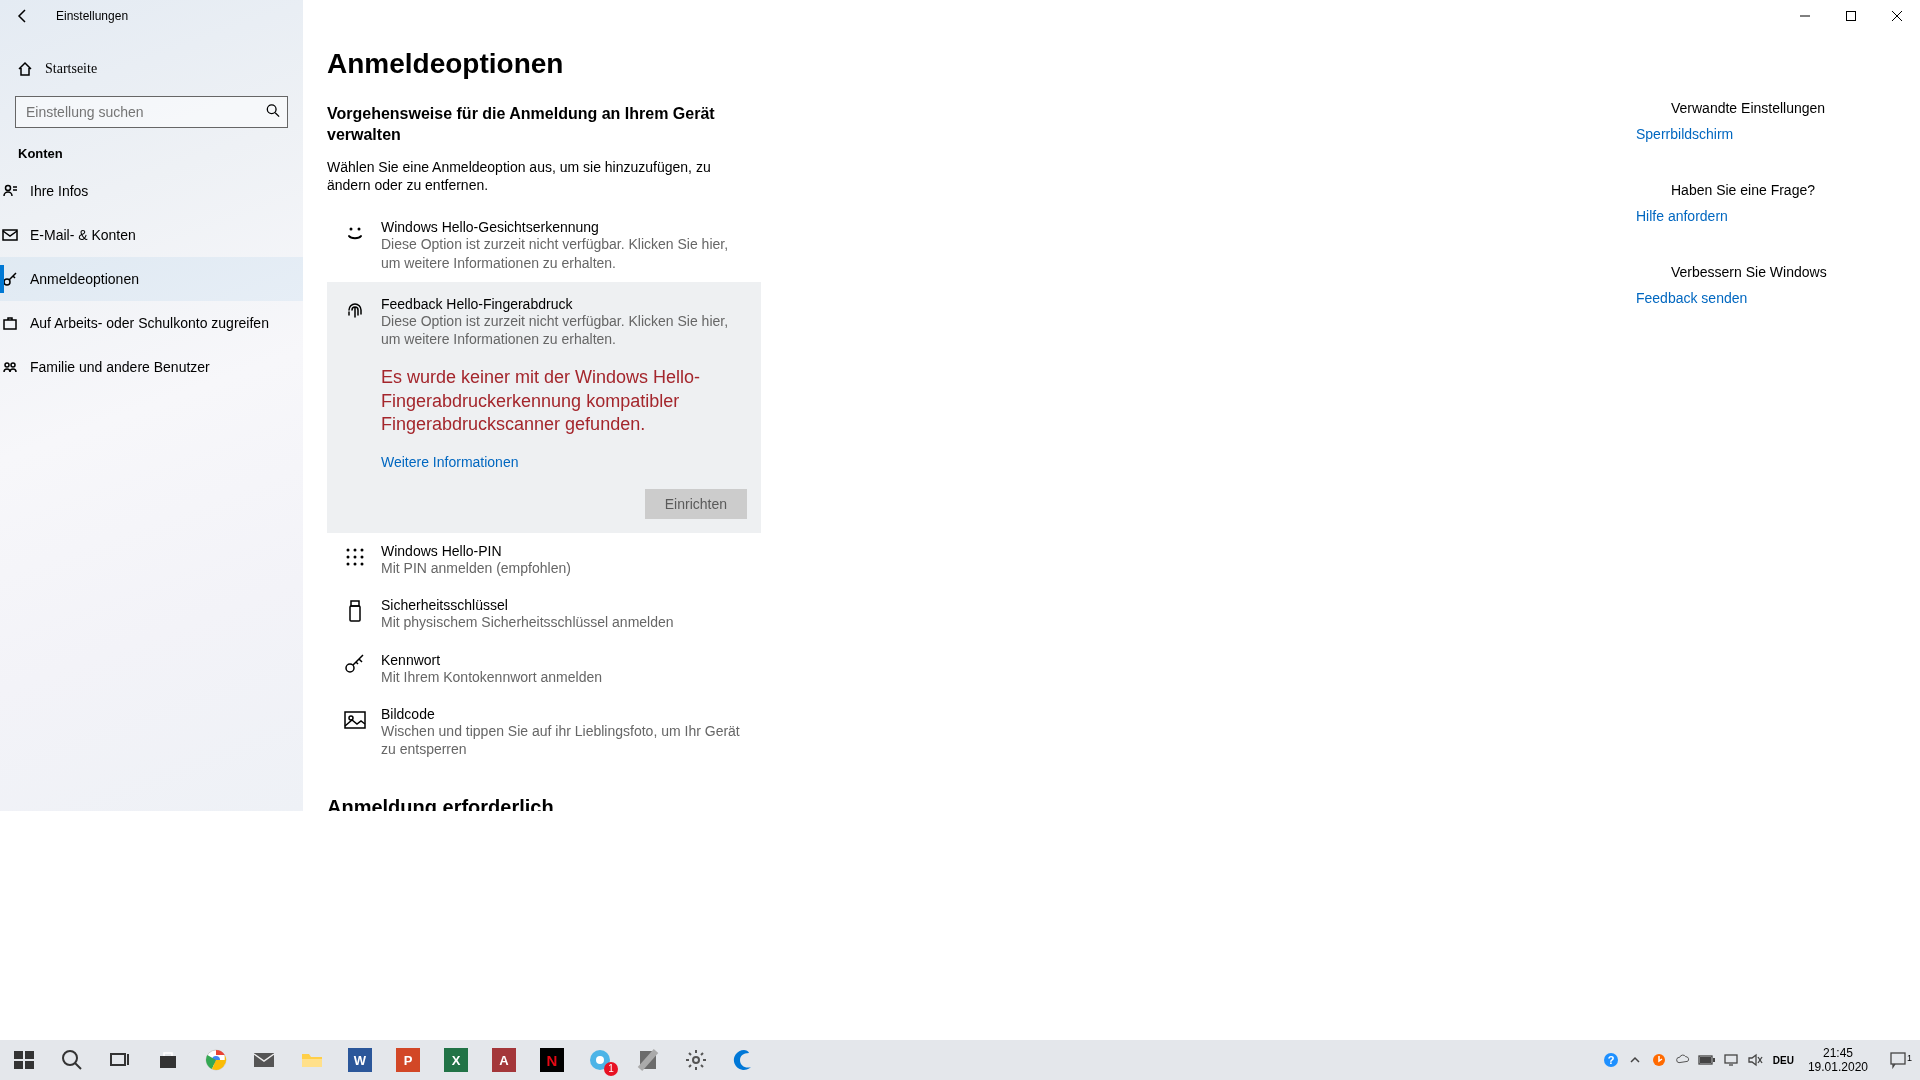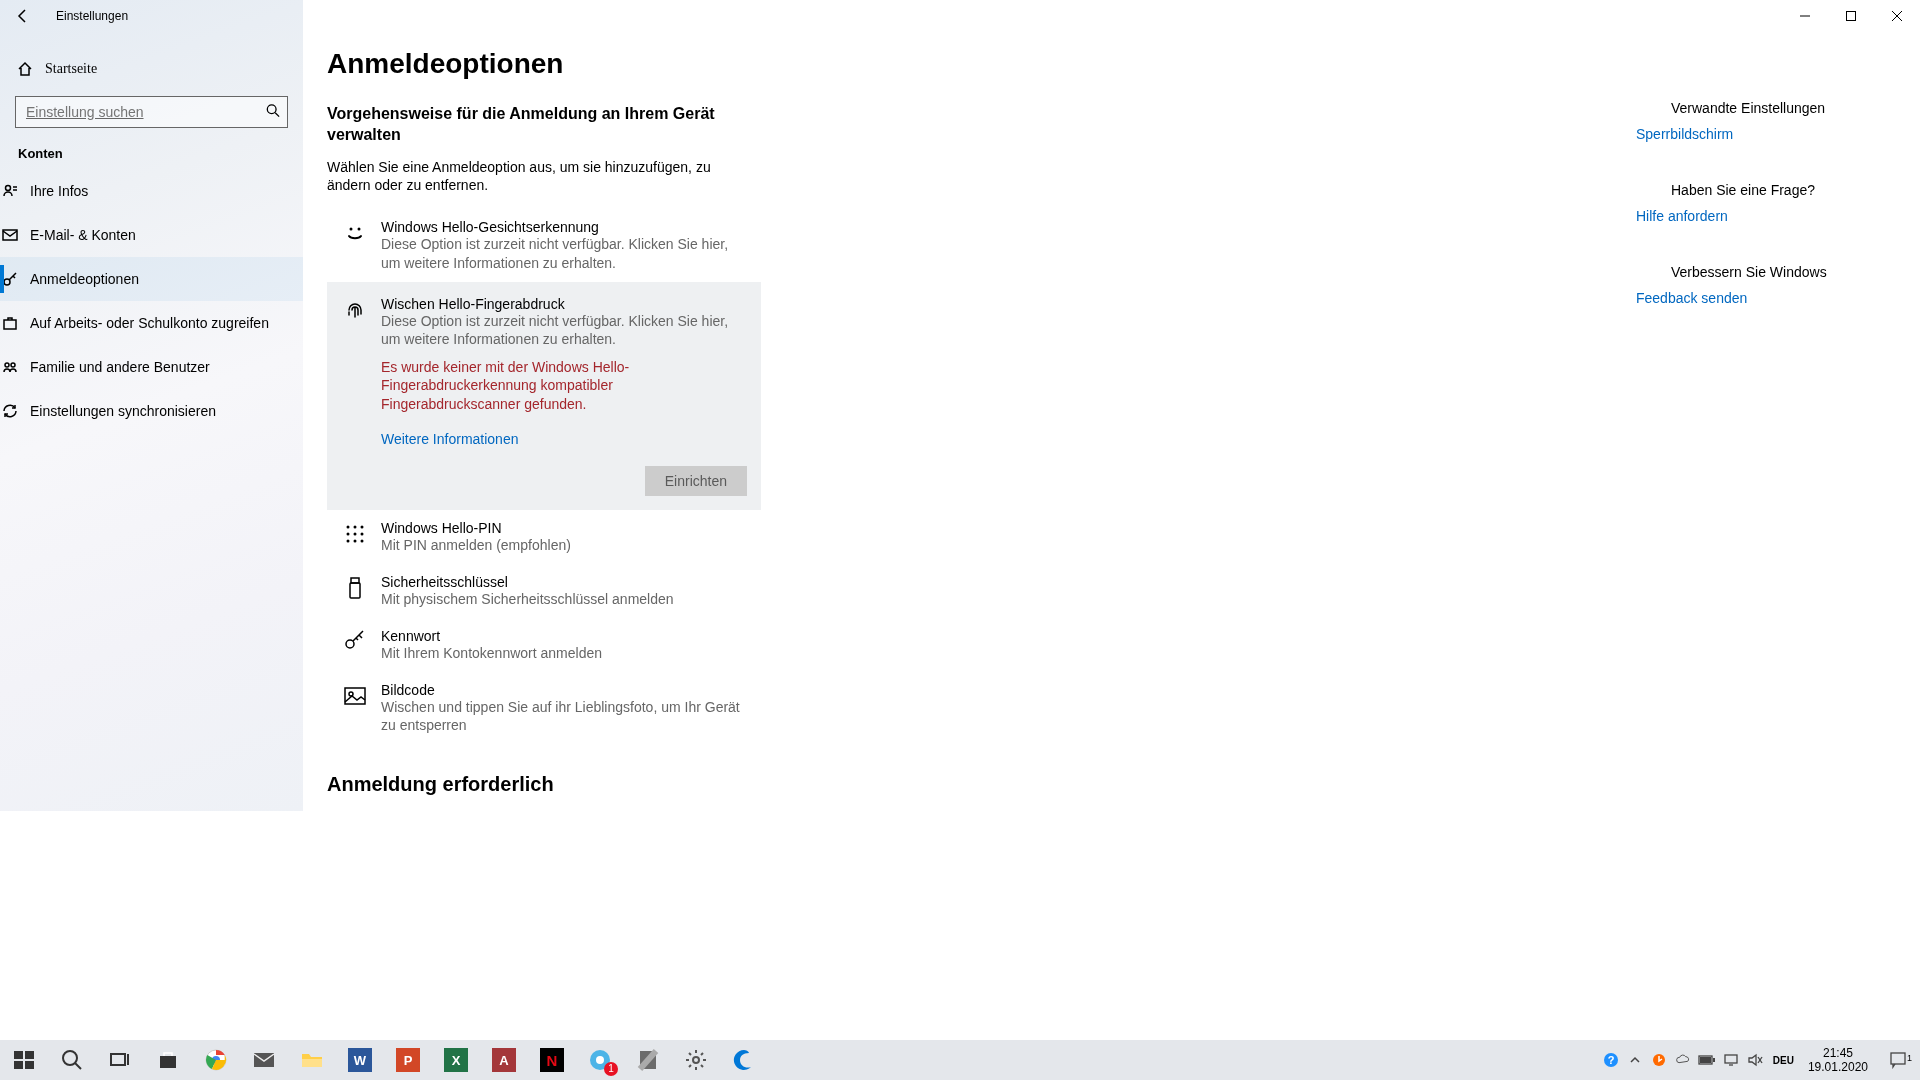--- a/index.html
+++ b/index.html
@@ -14,21 +14,21 @@
 .win-controls { position: absolute; right: 0; top: 0; display: flex; }
 .win-ctrl { width: 46px; height: 32px; display: flex; align-items: center; justify-content: center; font-size: 11px; color: #000; cursor: pointer; }
 .win-ctrl svg { width: 10px; height: 10px; }
 
 
 .sidebar { width: 303px; height: 100%; padding-top: 48px; background: linear-gradient(160deg,#e4ebf3 0%, #eef1f5 25%, #f7f7fa 50%, #f3f3f8 75%, #eef1f6 100%); border-right: 0; }
 .home-link { display: flex; align-items: center; height: 42px; padding-left: 15px; cursor: pointer; }
 .home-link .icon { width: 20px; display:flex; justify-content:center; font-size: 16px; }
 .home-link span.label { margin-left: 10px; font-size: 14px; color: #000; font-family: Liberation Serif, serif; }
 .search-wrap { padding: 0 15px; margin-top: 6px; }
-.search-box { width: 100%; height: 32px; border: 1px solid #666; background: rgba(255,255,255,0.5); padding: 0 30px 0 10px; font-size: 14px; color: #666; position: relative; text-decoration: underline; }
+.search-box { width: 100%; height: 32px; border: 1px solid #666; background: rgba(255,255,255,0.5); padding: 0 30px 0 10px; font-size: 14px; color: #666; position: relative; }
 .search-container { position: relative; }
 .search-icon-right { position: absolute; right: 8px; top: 50%; transform: translateY(-50%); font-size: 14px; color: #555; }
 .cat-title { font-size: 13px; font-weight: 600; color: #000; padding: 18px 0 8px 18px; }
 .nav-item { display: flex; align-items: center; height: 44px; padding-left: 0; cursor: pointer; font-size: 14px; color: #000; position: relative; }
 .nav-item.active::before { content: ""; position: absolute; left: 0; top: 8px; bottom: 8px; width: 4px; background: #0078d4; }
 .nav-item.active { background: rgba(0,120,212,0.06); }
 .nav-item .nicon { width: 20px; display:flex; justify-content:center; font-size: 15px; }
 .nav-item .nlabel { margin-left: 10px; }
 
 
@@ -38,21 +38,21 @@
 .section-title { font-size: 16px; font-weight: 600; color: #000; margin-bottom: 12px; max-width: 420px; line-height: 1.3; }
 .section-desc { font-size: 14px; color: #000; max-width: 420px; margin-bottom: 14px; line-height: 1.35; }
 
 .option-row { display: flex; align-items: flex-start; padding: 10px 14px; max-width: 434px; cursor: pointer; }
 .option-row.selected { background: #eef0f2; padding-top: 14px; padding-bottom: 14px; }
 .opt-icon { width: 28px; min-width: 28px; margin-right: 12px; display: flex; justify-content: center; padding-top: 2px; }
 .opt-icon svg { width: 24px; height: 24px; }
 .opt-body { flex: 1; }
 .opt-title { font-size: 14px; color: #000; }
 .opt-desc { font-size: 14px; color: #666; line-height: 1.3; }
-.opt-error { font-size: 14px; color: #a4262c; margin-top: 10px; line-height: 1.3; }
+.opt-error { font-size: 18px; color: #a4262c; margin-top: 18px; line-height: 1.3; }
 .opt-link { font-size: 14px; color: #0067c0; margin-top: 18px; cursor: pointer; display: inline-block; }
 .opt-actions { display: flex; justify-content: flex-end; margin-top: 18px; }
 .opt-btn { background: #ccc; color: #5a5a5a; border: none; padding: 7px 20px; font-size: 14px; cursor: default; }
 
 .section-title2 { font-size: 20px; font-weight: 600; margin-top: 28px; color: #000; }
 
 
 .rail { margin-left: auto; padding-top: 52px; padding-right: 50px; width: 260px; font-size: 14px; }
 .rail-title { color: #000; margin-bottom: 10px; margin-left: 35px; }
 .rail-link { color: #0067c0; cursor: pointer; margin-bottom: 40px; display: block; }
@@ -168,29 +168,20 @@
     <div class="nav-item">
       <span class="nicon">
           <svg width="16" height="16" viewBox="0 0 16 16">
             <circle cx="5" cy="6" r="2" class="ficon"></circle>
             <circle cx="11" cy="6" r="2" class="ficon"></circle>
             <path d="M2 13c0-2 1.5-3 3-3s3 1 3 3M8 13c0-2 1.5-3 3-3s3 1 3 3" class="ficon"></path>
           </svg>
         </span>
       <span class="nlabel">Familie und andere Benutzer</span>
     </div>
-    <div class="nav-item">
-      <span class="nicon">
-          <svg width="16" height="16" viewBox="0 0 16 16">
-            <path d="M13 5a6 6 0 0 0-11 3M3 11a6 6 0 0 0 11-3" class="ficon"></path>
-            <path d="M13 2v3h-3M3 14v-3h3" class="ficon"></path>
-          </svg>
-        </span>
-      <span class="nlabel">Einstellungen synchronisieren</span>
-    </div>
   </div>
 
   <div class="main">
     <div class="content">
       <h1 class="page-title">Anmeldeoptionen</h1>
       <h2 class="section-title">Vorgehensweise für die Anmeldung an Ihrem Gerät verwalten</h2>
       <p class="section-desc">Wählen Sie eine Anmeldeoption aus, um sie hinzuzufügen, zu ändern oder zu entfernen.</p>
 
       <div class="option-row">
         <div class="opt-icon">
@@ -206,21 +197,21 @@
         </div>
       </div>
 
       <div class="option-row selected">
         <div class="opt-icon">
           <svg viewBox="0 0 24 24">
               <path d="M6 12a6 6 0 0 1 12 0v4M9 12a3 3 0 0 1 6 0v5M12 10v9M6 14v3" stroke="#000" stroke-width="1.5" fill="none" stroke-linecap="round"></path>
             </svg>
         </div>
         <div class="opt-body">
-          <div class="opt-title">Wischen Hello-Fingerabdruck</div>
+          <div class="opt-title">Feedback Hello-Fingerabdruck</div>
           <div class="opt-desc">Diese Option ist zurzeit nicht verfügbar. Klicken Sie hier, um weitere Informationen zu erhalten.</div>
           <div class="opt-error">Es wurde keiner mit der Windows Hello-Fingerabdruckerkennung kompatibler Fingerabdruckscanner gefunden.</div>
           <a class="opt-link">Weitere Informationen</a>
           <div class="opt-actions">
             <button class="opt-btn" disabled="">Einrichten</button>
           </div>
         </div>
       </div>
 
       <div class="option-row">

